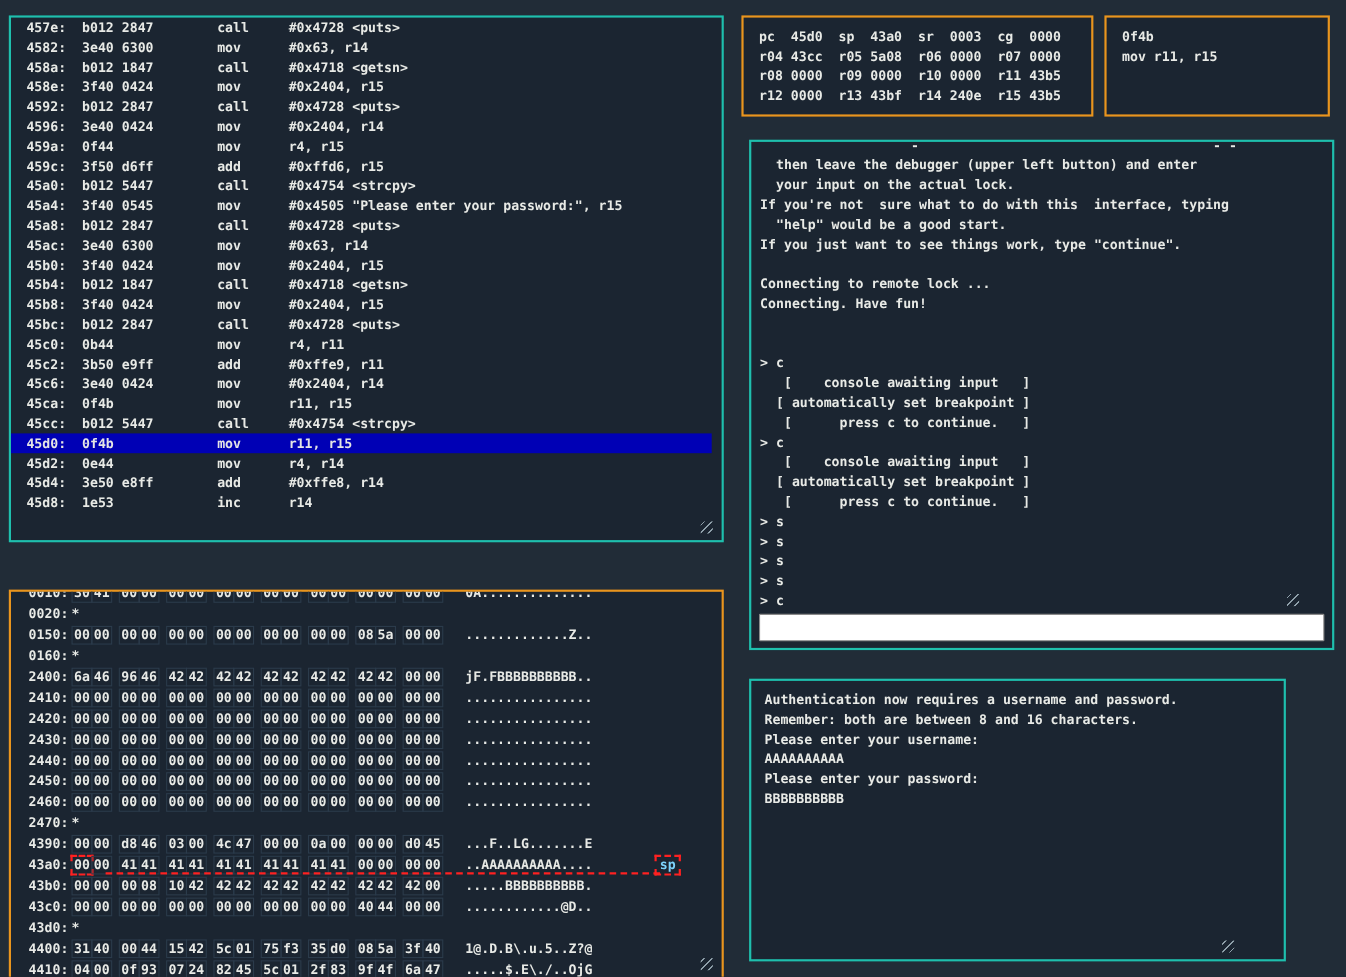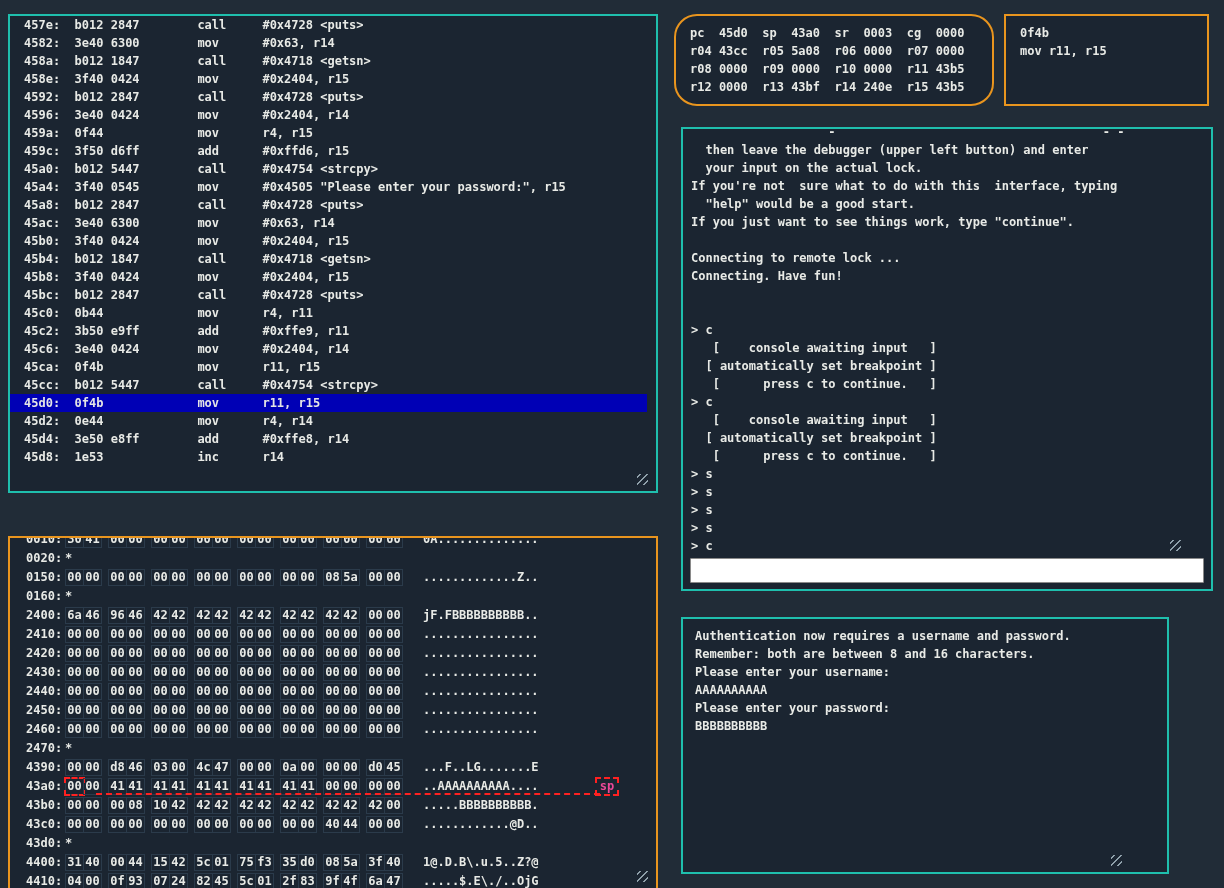--- a/index.html
+++ b/index.html
@@ -8,21 +8,21 @@
     background:#212c37;
     font-family:"DejaVu Sans Mono","Liberation Mono",monospace;
     font-size:12px; font-weight:bold; color:#e8eae6;
     position:relative;
   }
   .panel { position:absolute; background:#1b2531; overflow:hidden; }
   .b-teal   { border:2px solid #1fbfad; }
   .b-orange { border:2px solid #e9951e; }
 
   .p-dis { left:8px;   top:14px;  width:650px; height:479px; }
-  .p-reg { left:674px; top:14px;  width:320px; height:92px;border-radius:23px;  }
+  .p-reg { left:674px; top:14px;  width:320px; height:92px;  }
   .p-cur { left:1004px;top:14px;  width:205px; height:92px;  }
   .p-dbg { left:681px; top:127px; width:532px; height:464px; }
   .p-mem { left:8px;   top:536px; width:650px; height:360px; }
   .p-io  { left:681px; top:617px; width:488px; height:257px; }
 
   .dis-content { padding-top:0; }
   .dline { height:18px; line-height:18px; white-space:pre; padding-left:14px; width:calc(100% - 9px); }
   .dline.hl { background:#0000b5; color:#e5e5e5; }
 
   .reg-content, .cur-content { padding:8px 0 0 14px; }
@@ -48,21 +48,21 @@
     display:inline-block; width:19px; height:17px; line-height:15px;
     border:1px solid #2b3b4b; text-align:center; vertical-align:middle;
   }
   .mcell + .mcell { margin-left:-1px; }
   .mstar { display:inline-block; }
   .mascii { margin-left:14px; }
   .sp-cell { outline:2px dashed #ff2121; outline-offset:-1px; }
   .sp-line { position:absolute; left:86px; right:56px; bottom:1px; border-bottom:2px dashed #ff2121; }
   .sp-tag {
     position:absolute; left:585px; top:0; width:24px; height:19px;
-    border:2px dashed #ff2121; text-align:center; line-height:14px; color:#ec4899;
+    border:2px dashed #ff2121; text-align:center; line-height:14px; color:#7dd3fc;
   }
 
   .grip {
     position:absolute; width:11px; height:11px;
     background:repeating-linear-gradient(135deg, transparent 0 2px, #8fa0aa 2px 3px, transparent 3px 5px);
     cursor:nwse-resize;
   }
   .grip-dis { right:8px;  bottom:6px;  }
   .grip-mem { right:8px;  bottom:12px; }
   .grip-dbg { right:30px; bottom:38px; }

